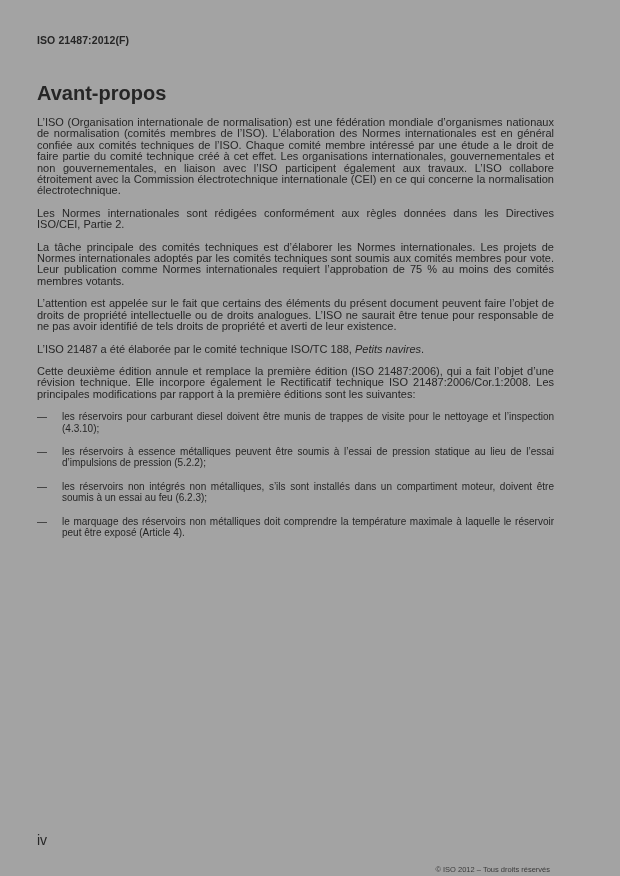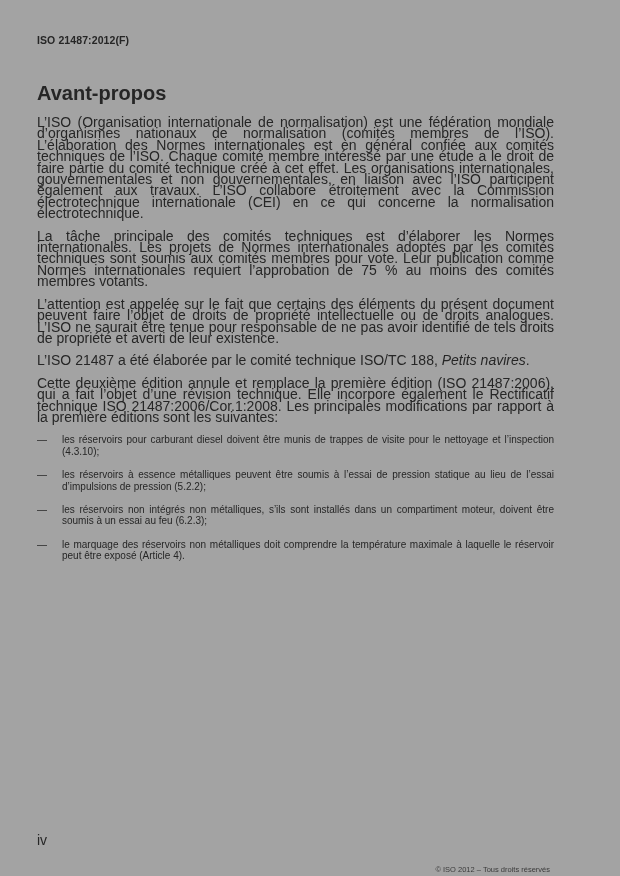--- a/index.html
+++ b/index.html
@@ -28,21 +28,21 @@
     line-height: 12px;
     letter-spacing: 0.1px;
   }
   .section-title {
     font-size: 20px;
     font-weight: bold;
     line-height: 19px;
     margin: 38px 0 14px 0;
   }
   .para {
-    font-size: 14px;
+    font-size: 11px;
     line-height: 11.4px;
     text-align: justify;
     margin: 0 0 11px 0;
   }
   .para .italic {
     font-style: italic;
   }
   .list-item {
     position: relative;
     padding-left: 25px;
@@ -78,20 +78,21 @@
 
 <div class="page">
   <div class="content">
 
     <div class="doc-ref">ISO 21487:2012(F)</div>
 
     <h1 class="section-title">Avant-propos</h1>
 
     <p class="para">L’ISO (Organisation internationale de normalisation) est une fédération mondiale d’organismes nationaux de normalisation (comités membres de l’ISO). L’élaboration des Normes internationales est en général confiée aux comités techniques de l’ISO. Chaque comité membre intéressé par une étude a le droit de faire partie du comité technique créé à cet effet. Les organisations internationales, gouvernementales et non gouvernementales, en liaison avec l’ISO participent également aux travaux. L’ISO collabore étroitement avec la Commission électrotechnique internationale (CEI) en ce qui concerne la normalisation électrotechnique.</p>
 
+    <p class="para">Les Normes internationales sont rédigées conformément aux règles données dans les Directives ISO/CEI, Partie 2.</p>
 
     <p class="para">La tâche principale des comités techniques est d’élaborer les Normes internationales. Les projets de Normes internationales adoptés par les comités techniques sont soumis aux comités membres pour vote. Leur publication comme Normes internationales requiert l’approbation de 75 % au moins des comités membres votants.</p>
 
     <p class="para">L’attention est appelée sur le fait que certains des éléments du présent document peuvent faire l’objet de droits de propriété intellectuelle ou de droits analogues. L’ISO ne saurait être tenue pour responsable de ne pas avoir identifié de tels droits de propriété et averti de leur existence.</p>
 
     <p class="para"><span>L’ISO 21487 a été élaborée par le comité technique ISO/TC 188, </span><span class="italic">Petits navires</span><span>.</span></p>
 
     <p class="para">Cette deuxième édition annule et remplace la première édition (ISO 21487:2006), qui a fait l’objet d’une révision technique. Elle incorpore également le Rectificatif technique ISO 21487:2006/Cor.1:2008. Les principales modifications par rapport à la première éditions sont les suivantes:</p>
 
     <div class="list-item">

